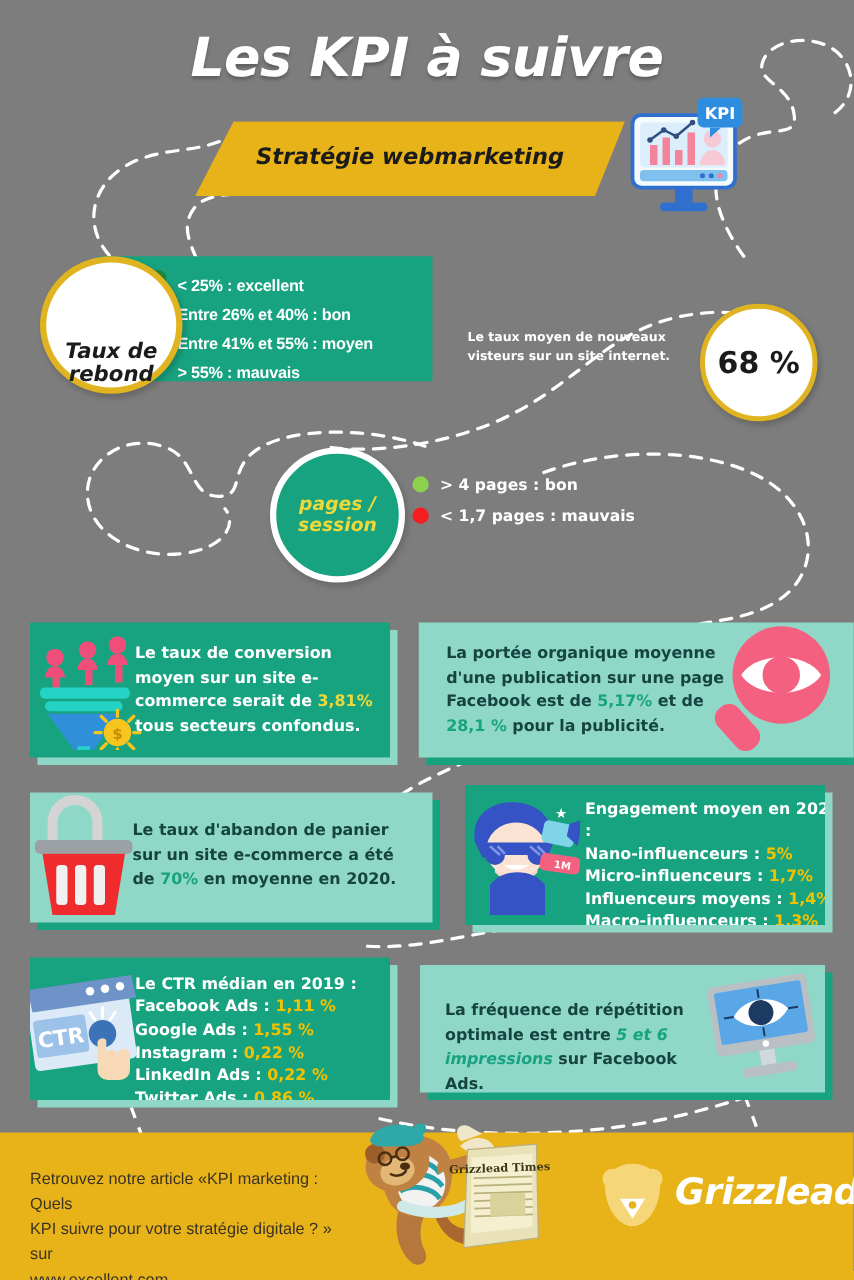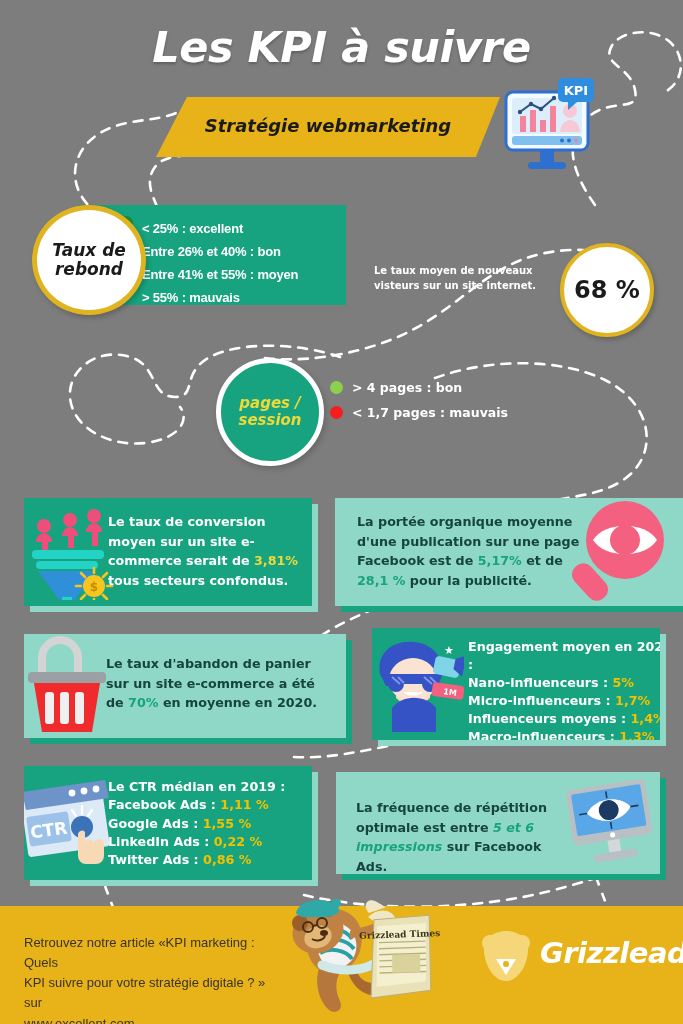--- a/index.html
+++ b/index.html
@@ -46,21 +46,21 @@
   .rebond-list{position:absolute;left:120px;top:211px;width:230px;}
   .rebond-row{display:flex;align-items:center;height:22px;margin-bottom:1px;}
   .dot{width:13px;height:13px;border-radius:50%;flex:0 0 13px;margin-right:9px;}
   .rebond-row span{
     color:#ffffff;font-size:13px;font-weight:bold;
     font-family:Liberation Sans, sans-serif;letter-spacing:-0.2px;margin-top:12px;
   }
   .rebond-badge{
     position:absolute;left:32px;top:205px;width:104px;height:100px;
     background:#ffffff;border:5px solid #e0b420;border-radius:50%;
-    display:flex;align-items:center;justify-content:center;text-align:center;
+    display:flex;align-items:flex-end;justify-content:center;text-align:center;
     box-shadow:2px 3px 5px rgba(0,0,0,.2);
     z-index:4;
   }
   .rebond-badge span{
     font-family:"DejaVu Sans", sans-serif;font-weight:bold;font-style:italic;
     font-size:17px;color:#1b1b1b;line-height:1.12;
   }
   .avg-text{
     position:absolute;left:374px;top:264px;width:180px;
     color:#ffffff;font-size:10px;font-weight:bold;line-height:1.45;
@@ -382,20 +382,21 @@
           <line x1="62" y1="38" x2="66" y2="44"></line>
           <line x1="82" y1="38" x2="78" y2="44"></line>
         </g>
         <circle cx="72" cy="55" r="11" fill="#3b72b8"></circle>
         <path d="M68,62 L68,84 a8,8 0 0 0 8,8 L86,92 a8,8 0 0 0 8,-8 L94,72 a5,5 0 0 0 -10,0 a5,5 0 0 0 -9,-2 L75,60 a4,4 0 0 0 -7,2 Z" fill="#f7d9b6"></path>
       </svg>
       <div class="txt txt-white" style="left:84px;top:12px;width:200px;line-height:1.44;">
         <div>Le CTR médian en 2019 :</div>
         <div><span>Facebook Ads : </span><span style="color:#f2c200;">1,11 %</span></div>
         <div><span>Google Ads : </span><span style="color:#f2c200;">1,55 %</span></div>
+        <div><span>Instagram : </span><span style="color:#f2c200;">0,22 %</span></div>
         <div><span>LinkedIn Ads : </span><span style="color:#f2c200;">0,22 %</span></div>
         <div><span>Twitter Ads : </span><span style="color:#f2c200;margin-top:28px;">0,86 %</span></div>
       </div>
     </div>
   </div>
 
   <div class="card" style="left:336px;top:772px;width:324px;height:102px;">
     <div class="shadow" style="background:#17a37f;"></div>
     <div class="body" style="background:#8fd8c8;">
       <svg class="card-icon" style="left:222px;top:-2px;" width="106" height="104" viewBox="0 0 106 104">

